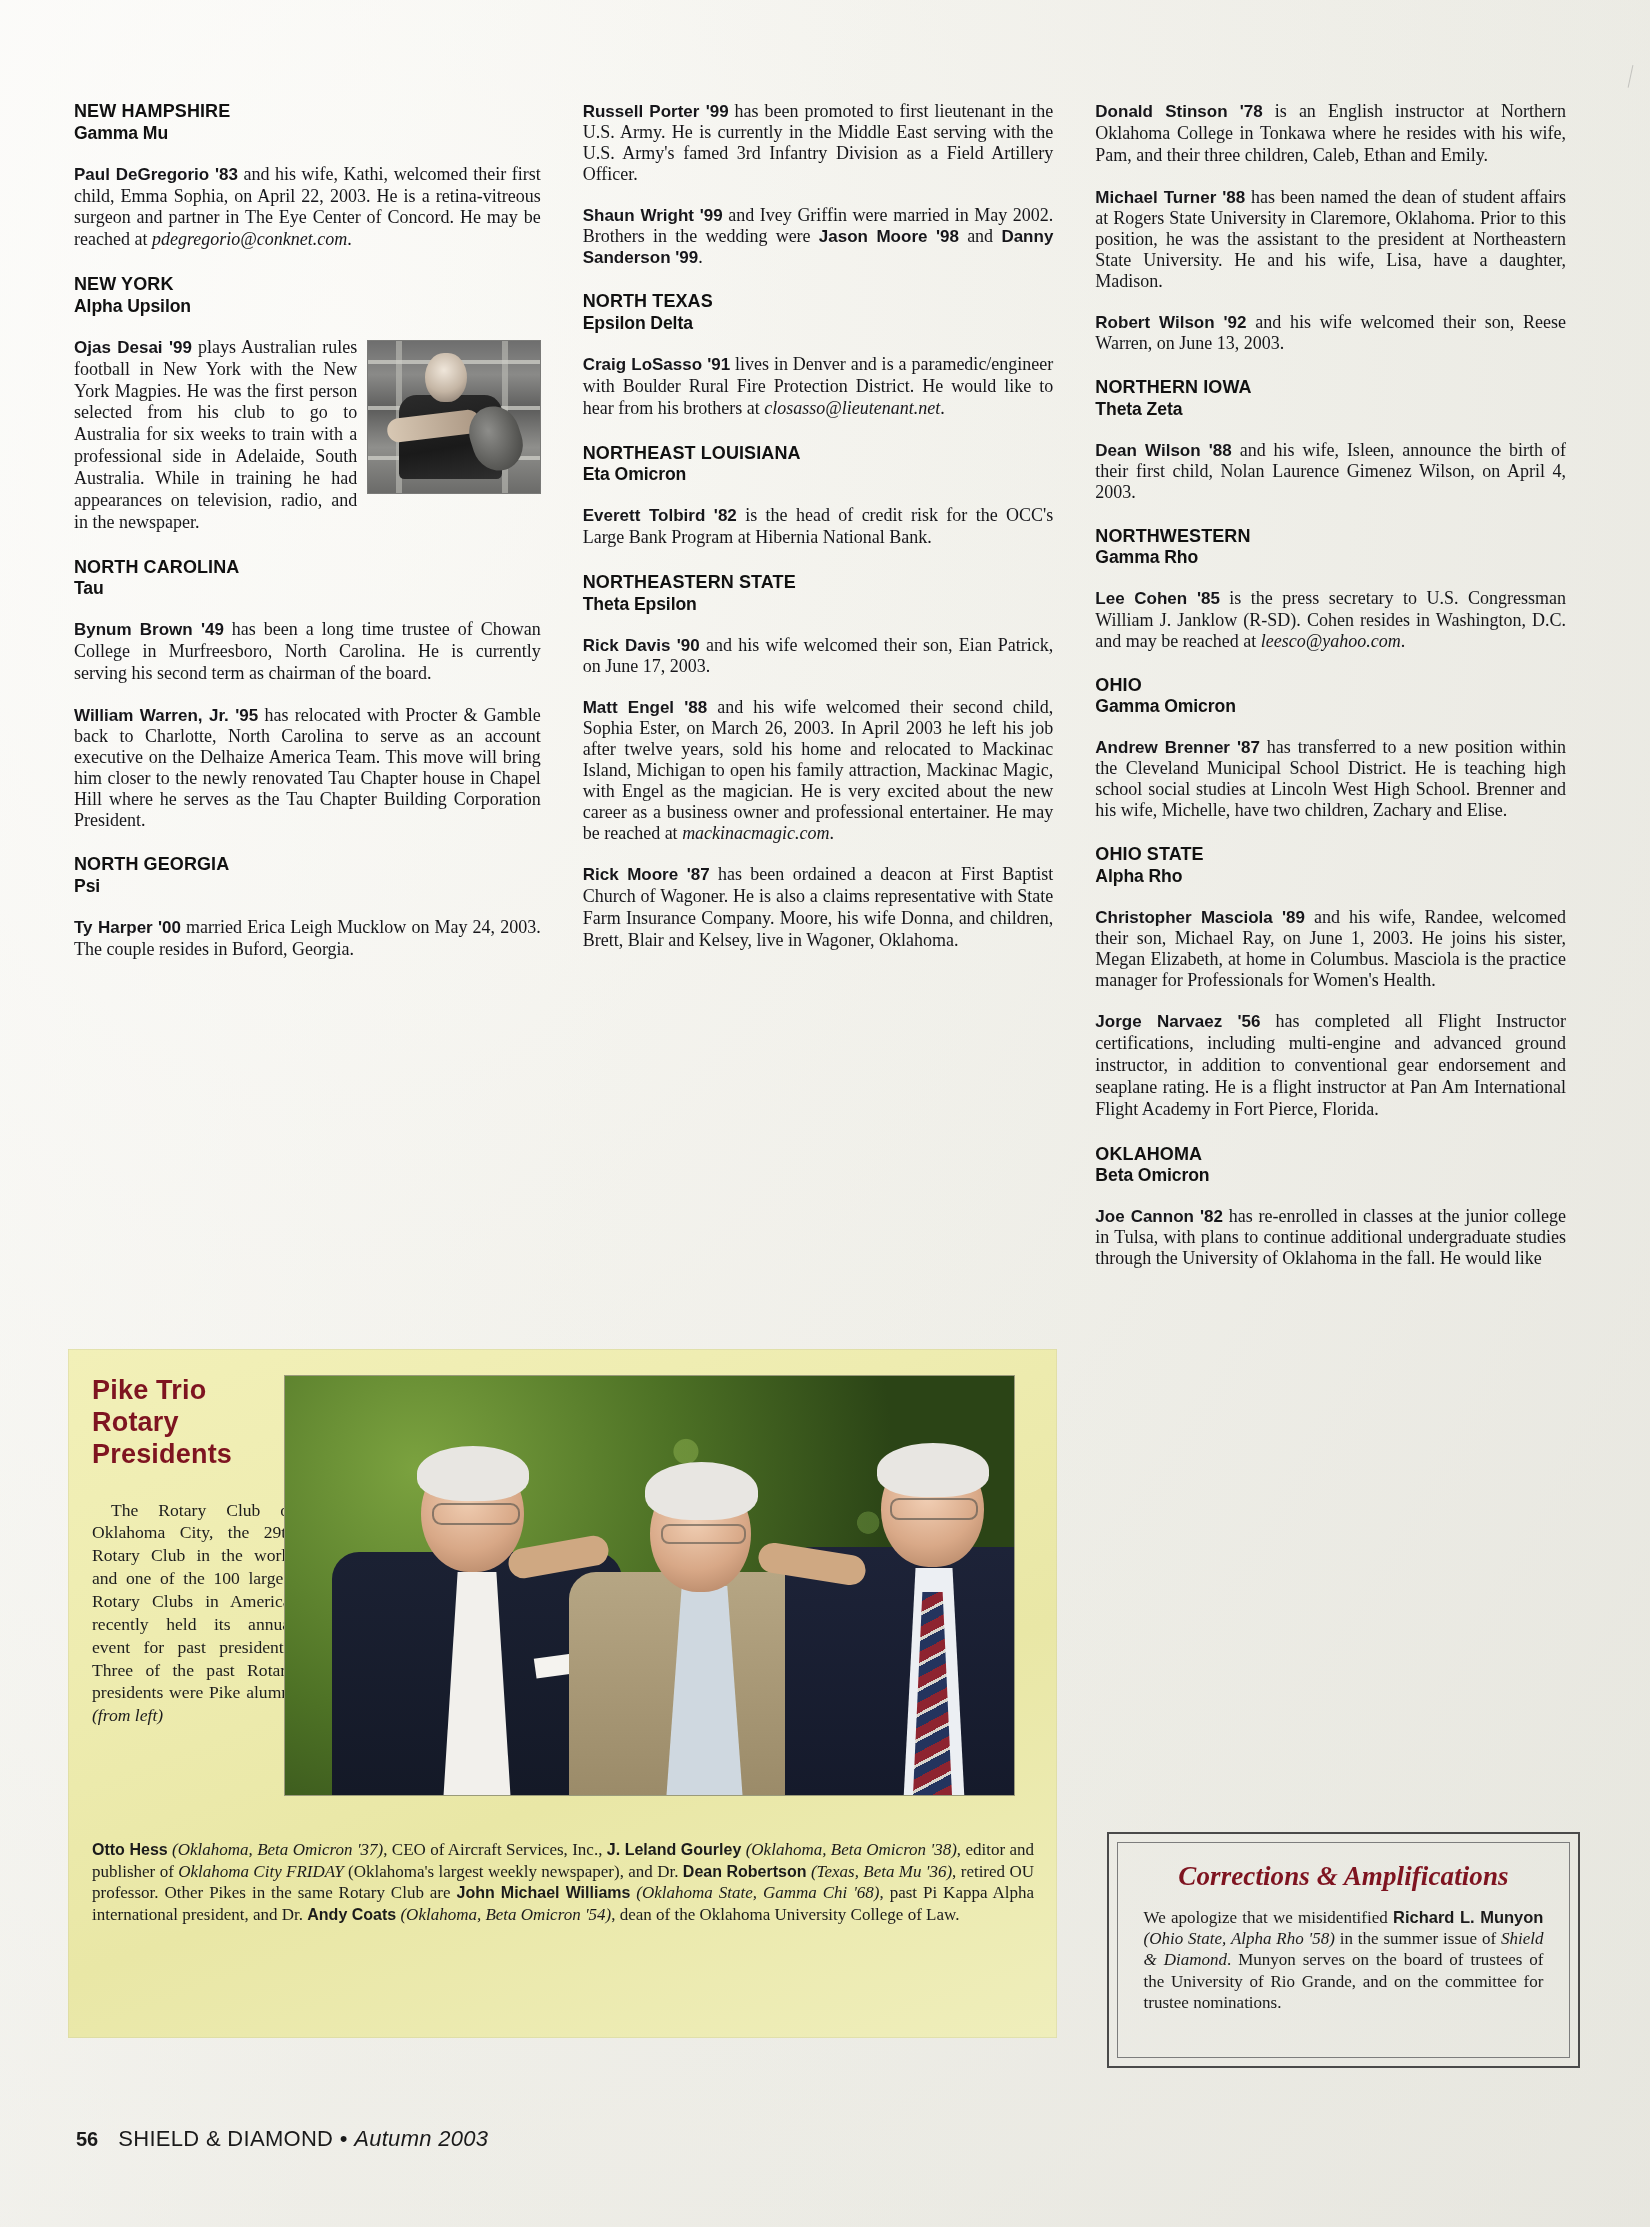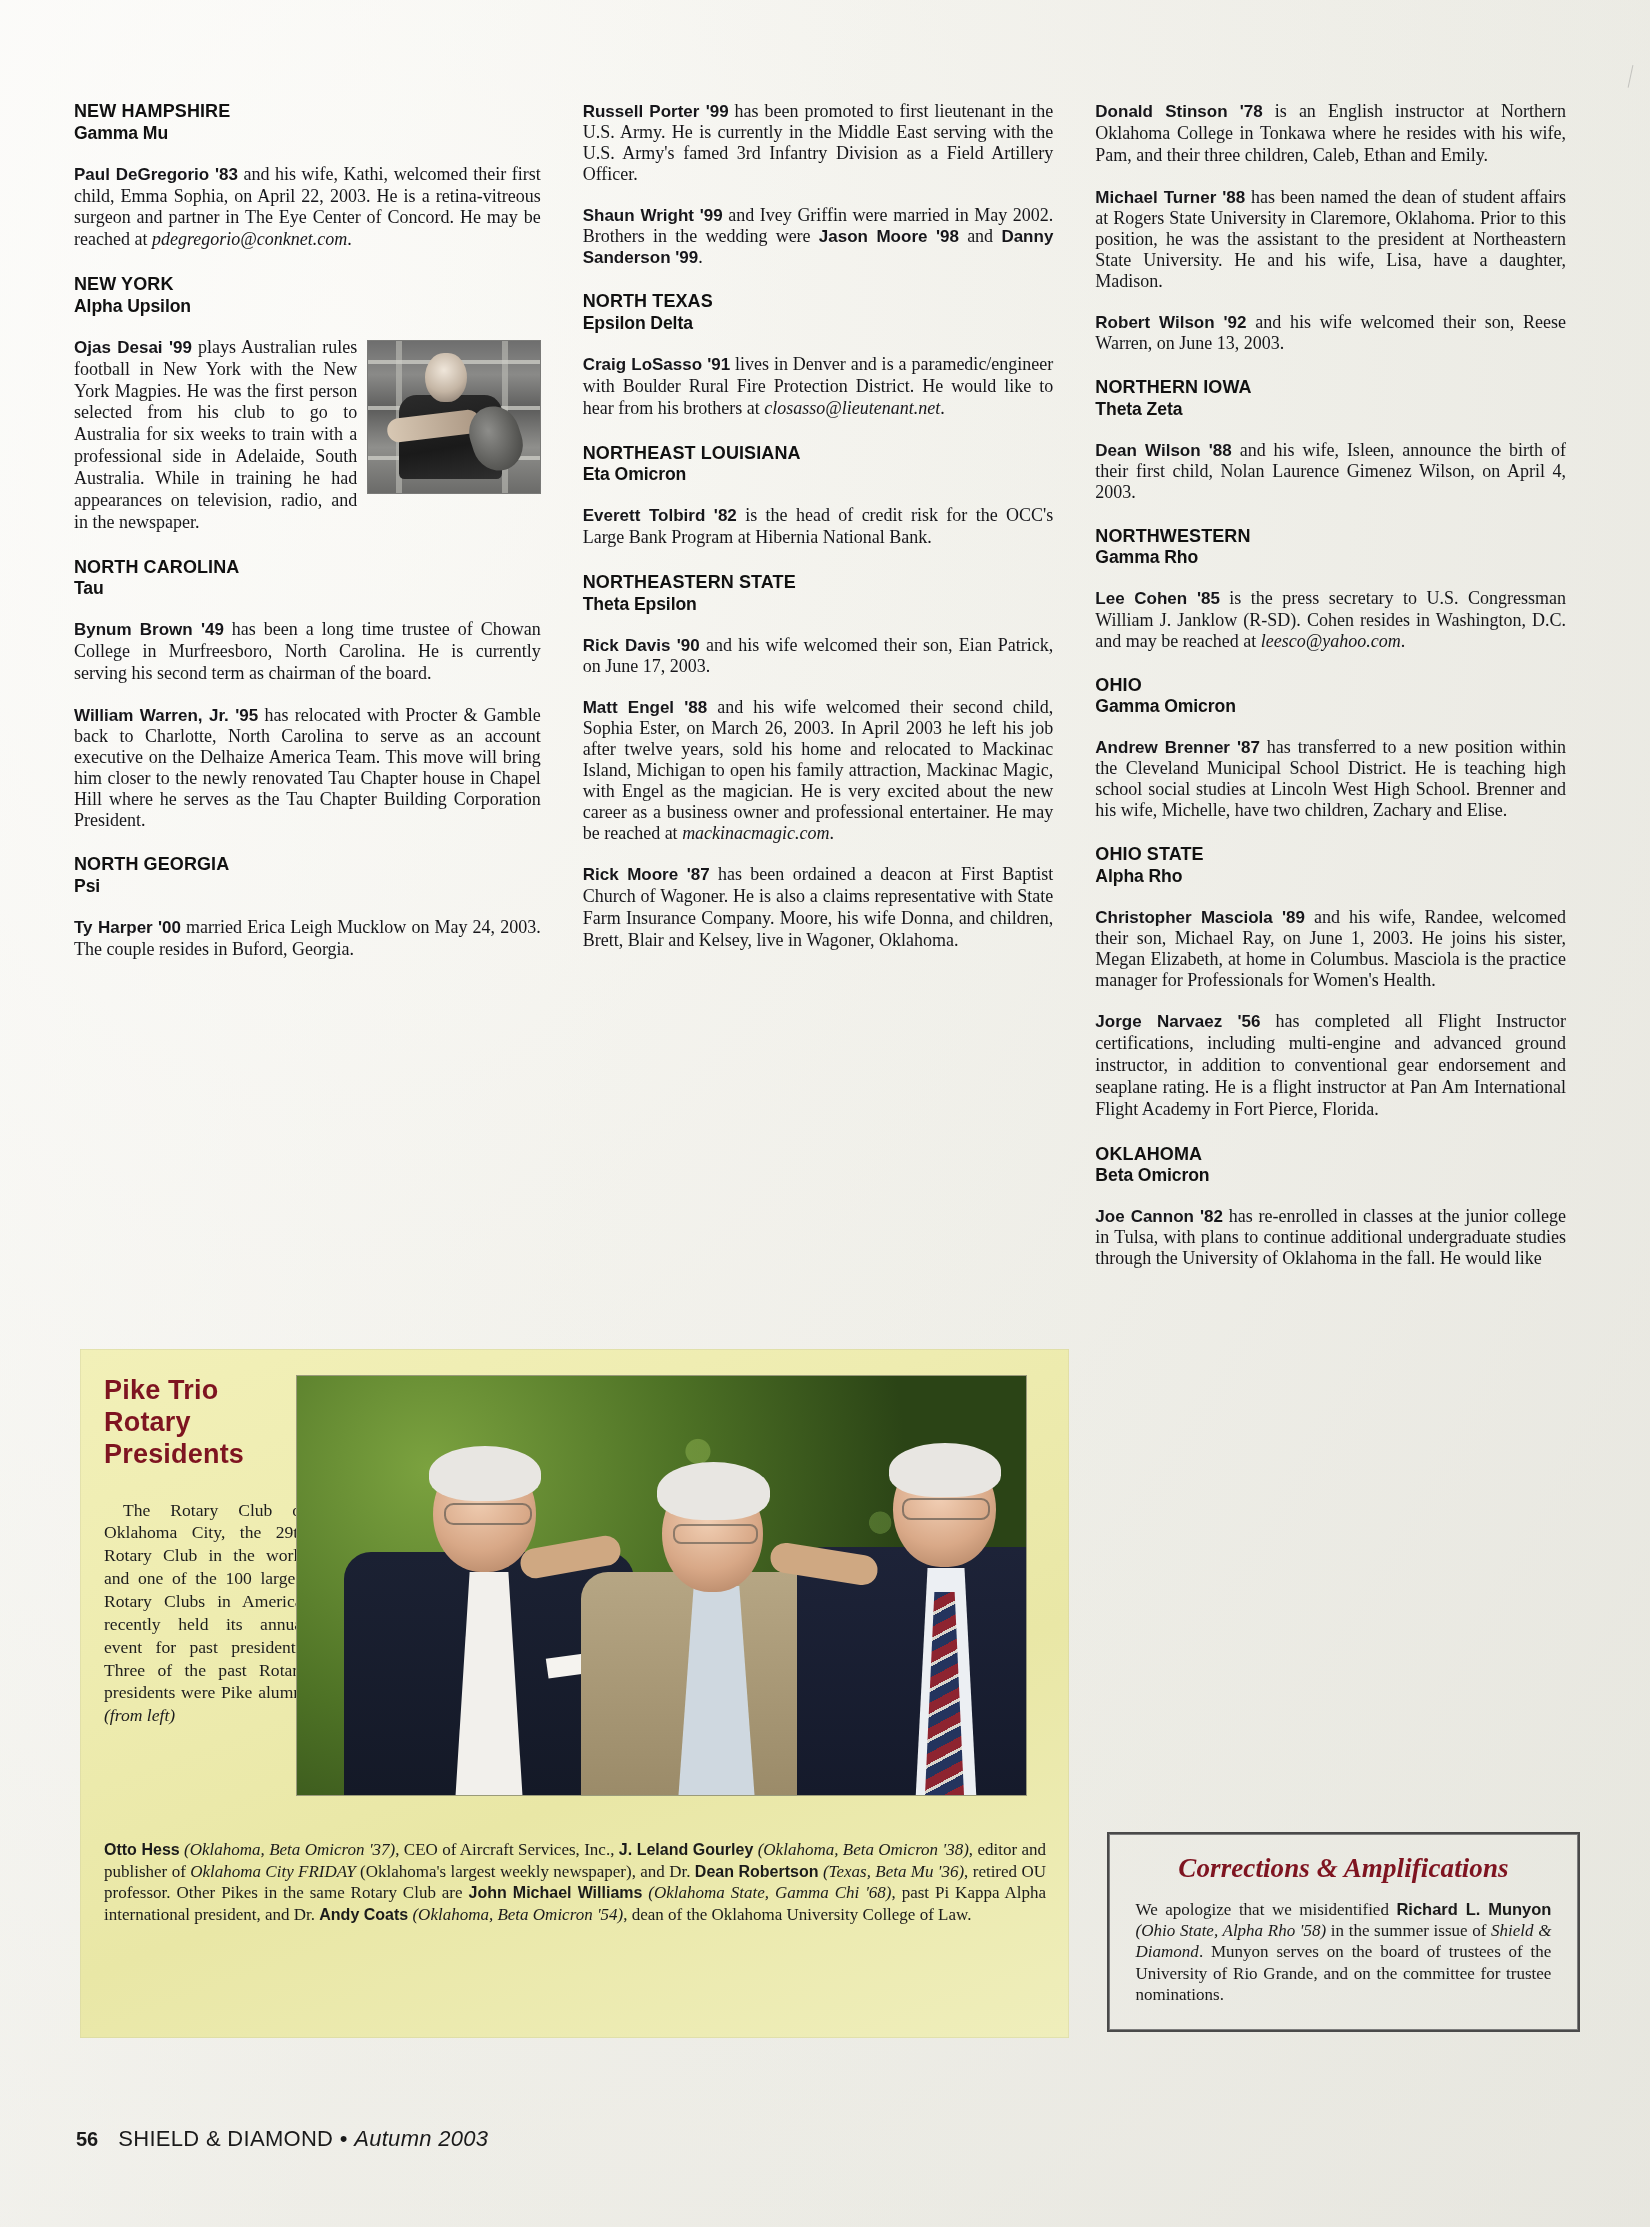--- a/index.html
+++ b/index.html
@@ -95,21 +95,21 @@
   }
   .ny-photo .ball{
     position:absolute;left:103px;top:65px;width:50px;height:65px;border-radius:50%/42%;
     background:radial-gradient(ellipse at 40% 35%, #8d8d8a 0%, #5c5c59 60%, #3c3c3a 100%);
     transform:rotate(-18deg);
   }
 
   
   .feature{
     position:absolute;
-    left:80px;top:1349px;
+    left:68px;top:1349px;
     width:989px;height:689px;
     background:
       linear-gradient(160deg,#f2f0b8 0%,#eeecb0 30%,#e9e7a6 60%,#efeebb 100%);
     box-shadow:0 0 0 0.7px rgba(210,208,160,0.6) inset;
   }
   .feature-inner{position:absolute;inset:0;padding:26px 20px 0 24px;box-sizing:border-box;}
   .feature-title{
     font-family:"Liberation Sans", sans-serif;
     font-weight:bold;
     font-size:27px;
@@ -193,24 +193,24 @@
     text-align:justify;
     color:#1b1b1b;
   }
   .feature-caption b{font-family:"Liberation Sans", sans-serif;font-weight:bold;font-size:16px;}
   .feature-caption i{font-style:italic;}
 
   
   .corrections{
     position:absolute;
     left:1107px;top:1832px;
-    width:473px;height:200px;
+    width:473px;height:236px;
     border:2px solid #4a4a4a;
     box-sizing:border-box;
-    padding:0;
+    padding:8px;
     background:transparent;
   }
   .corrections-in{
     border:0.7px solid #7d7d7d;
     height:100%;box-sizing:border-box;
     padding:17.6px 17.6px 0 17.6px;
   }
   .corr-title{
     font-family:"Liberation Serif", serif;
     font-style:italic;font-weight:bold;

